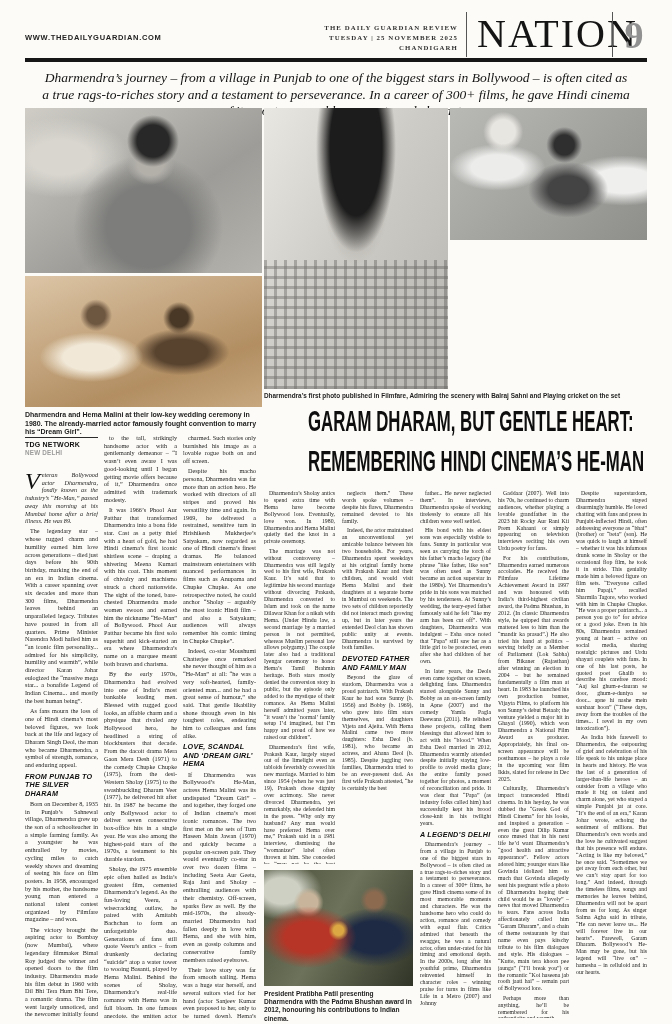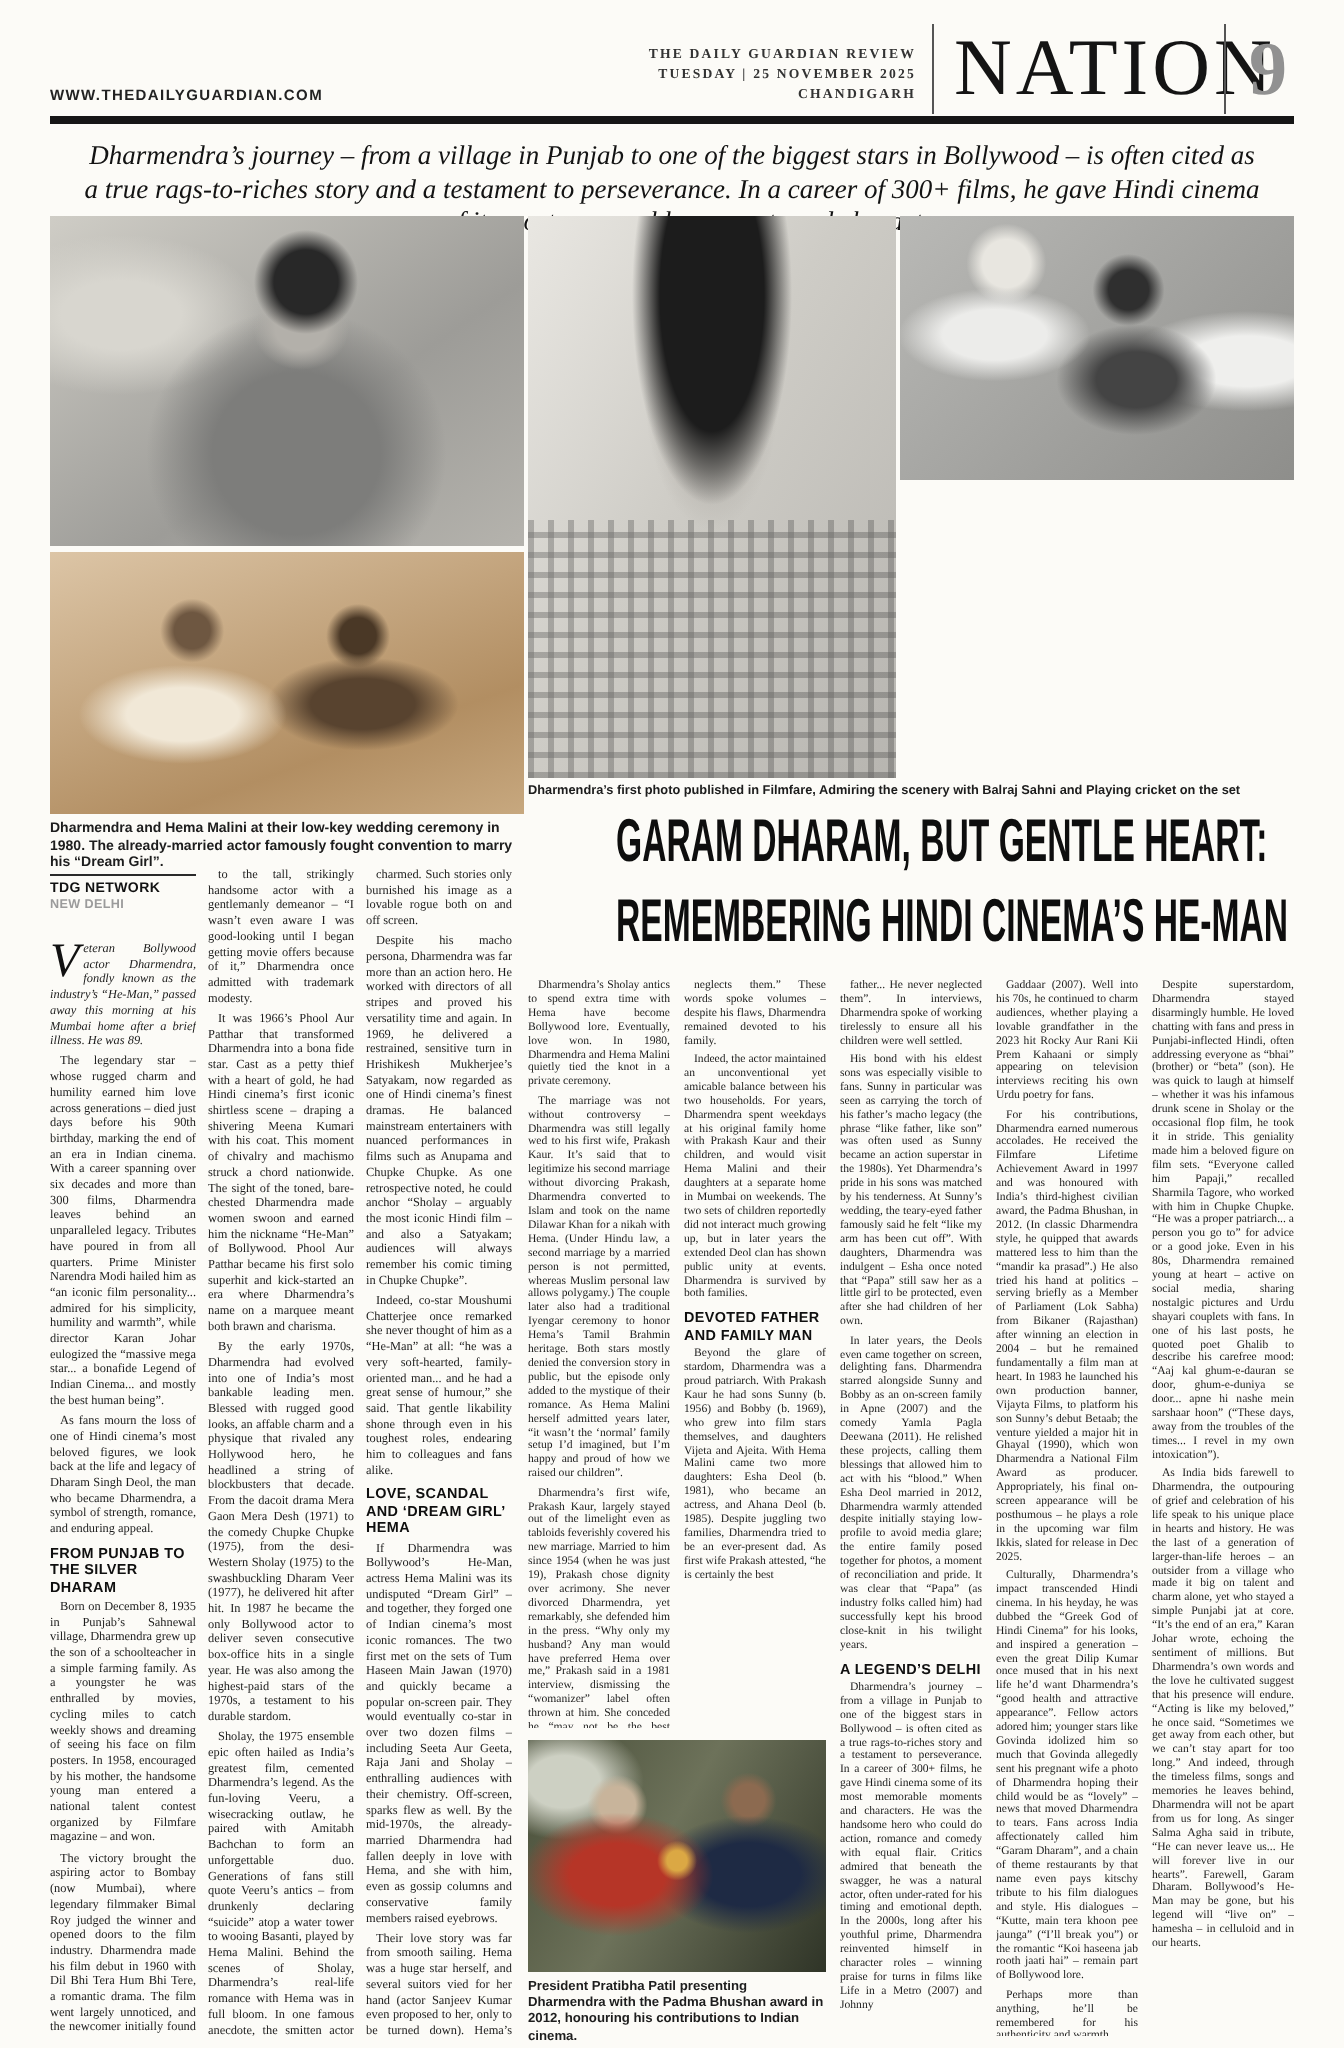--- a/index.html
+++ b/index.html
@@ -1,20 +1,20 @@
 <!DOCTYPE html>
 <html><head>
 <meta charset="utf-8">
 <style>
   html,body{margin:0;padding:0;background:#888;}
   .page{position:relative;width:672px;height:1024px;margin:0 auto;background:#fcfbf7;overflow:hidden;
         font-family:"Liberation Serif",serif;color:#1b1b1b;}
 
   
-  .mast-url{position:absolute;left:25px;top:43px;font-family:"Liberation Sans",sans-serif;
+  .mast-url{position:absolute;left:25px;top:33px;font-family:"Liberation Sans",sans-serif;
             font-size:7.5px;font-weight:bold;letter-spacing:.7px;color:#222;}
   .mast-center{position:absolute;right:214px;top:23px;text-align:right;
                font-family:"Liberation Serif",serif;font-size:6.8px;font-weight:bold;
                letter-spacing:1.1px;line-height:10px;color:#333;}
   .vr{position:absolute;top:12px;height:45px;width:1px;background:#555;}
   .vr1{left:466px;} .vr2{left:612px;}
   .mast-section{position:absolute;left:477px;top:12px;width:132px;text-align:center;
                 font-family:"Liberation Serif",serif;font-size:40px;line-height:44px;
                 letter-spacing:2px;color:#141414;}
   .mast-page{position:absolute;left:618px;top:13px;width:32px;text-align:center;
@@ -105,21 +105,21 @@
   .c4{left:264px;top:490px;height:374px;}
   .c5{left:342px;top:490px;height:374px;}
   .c6{left:420px;top:490px;height:528px;}
   .c7{left:498px;top:490px;height:528px;}
   .c8{left:576px;top:490px;height:528px;}
   .col p{margin:0 0 2.5px 0;}
   .col p.bp{text-indent:5px;}
   .col p.lede{font-style:italic;}
   .dropcap{float:left;font-size:24px;line-height:20px;padding-right:2px;font-style:italic;color:#111;}
   .subhead{font-family:"Liberation Sans",sans-serif;font-weight:bold;font-size:7.2px;
-           line-height:8.4px;margin:4px 0 2px 0;color:#0f0f0f;text-align:left;letter-spacing:.2px;}
+           line-height:8.4px;margin:4px 0 2px 0;color:#0f0f0f;text-align:left;letter-spacing:.2px;font-style:italic;}
 </style>
 </head>
 <body>
 
 <div class="page">
 
   <div class="mast-url">WWW.THEDAILYGUARDIAN.COM</div>
   <div class="mast-center">
     <div>THE DAILY GUARDIAN REVIEW</div>
     <div>TUESDAY | 25 NOVEMBER 2025</div>

